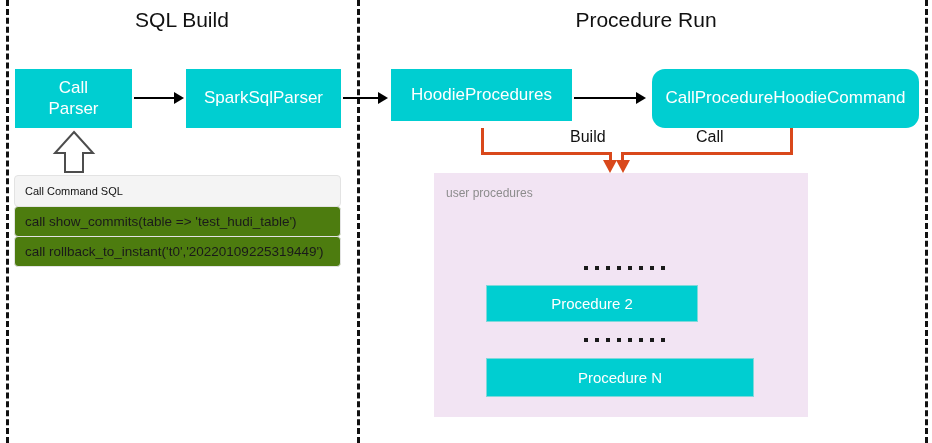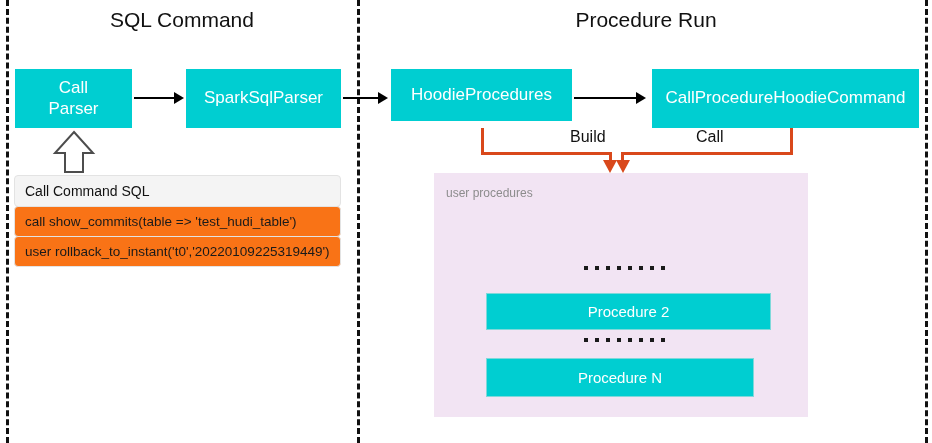--- a/index.html
+++ b/index.html
@@ -26,43 +26,43 @@
   
   .oline{position:absolute;background:#d9481b;}
   .ohead{position:absolute;width:0;height:0;
     border-left:7px solid transparent;border-right:7px solid transparent;
     border-top:13px solid #d9481b;}
   .olabel{position:absolute;font-size:16px;color:#111111;white-space:nowrap;}
 
   
   .sqltable{position:absolute;box-sizing:border-box;}
   .sqlrow{box-sizing:border-box;border:1px solid #e3e3e3;border-radius:4px;
-    background:#f97316;display:flex;align-items:center;padding-left:10px;
+    background:#4d7c0f;display:flex;align-items:center;padding-left:10px;
     font-size:13.5px;color:#1a1a1a;white-space:nowrap;}
-  .sqlrow.header{background:#f4f4f4;font-size:14px;color:#111111;}
+  .sqlrow.header{background:#f4f4f4;font-size:11px;color:#111111;}
 
   
   .panel{position:absolute;background:#f2e4f3;box-sizing:border-box;}
   .panel-label{position:absolute;font-size:12px;color:#8c8c8c;white-space:nowrap;}
   .procbar{position:absolute;background:#00ced1;color:#ffffff;display:flex;
     align-items:center;justify-content:center;font-size:15px;
     border:1px solid #7fd9da;box-sizing:border-box;}
   .dots{position:absolute;display:flex;gap:7px;align-items:center;}
   .dots i{display:block;width:4px;height:4px;background:#1a1a1a;}
 </style>
 </head>
 <body>
 
 <div id="stage">
 
   <div class="vdash" style="left:6px;"></div>
   <div class="vdash" style="left:357px;"></div>
   <div class="vdash" style="left:925px;"></div>
 
-  <div class="section-title" style="left:82px;top:8px;width:200px;">SQL Command</div>
+  <div class="section-title" style="left:82px;top:8px;width:200px;">SQL Build</div>
   <div class="section-title" style="left:546px;top:8px;width:200px;">Procedure Run</div>
 
   <div class="tealbox" style="left:15px;top:69px;width:117px;height:59px;flex-direction:column;">
     <span>Call</span>
     <span>Parser</span>
   </div>
 
   <div class="arrow-line" style="left:134px;top:97px;width:42px;"></div>
   <div class="arrow-head" style="left:174px;top:92px;"></div>
 
@@ -73,29 +73,29 @@
 
   <div class="hollow-arrow" style="left:52px;top:130px;">
     <svg width="44" height="44" viewBox="0 0 44 44">
       <polygon points="22,2 41,23 31,23 31,42 13,42 13,23 3,23" fill="#ffffff" stroke="#4d4d4d" stroke-width="2" stroke-linejoin="miter"></polygon>
     </svg>
   </div>
 
   <div class="sqltable" style="left:14px;top:175px;width:327px;height:94px;">
     <div class="sqlrow header" style="height:32px;">Call Command SQL</div>
     <div class="sqlrow" style="height:31px;margin-top:-1px;">call show_commits(table =&gt; 'test_hudi_table')</div>
-    <div class="sqlrow" style="height:31px;margin-top:-1px;">user rollback_to_instant('t0','20220109225319449')</div>
+    <div class="sqlrow" style="height:31px;margin-top:-1px;">call rollback_to_instant('t0','20220109225319449')</div>
   </div>
 
   <div class="tealbox" style="left:391px;top:69px;width:181px;height:52px;">HoodieProcedures</div>
 
   <div class="arrow-line" style="left:574px;top:97px;width:63px;"></div>
   <div class="arrow-head" style="left:636px;top:92px;"></div>
 
-  <div class="tealbox" style="left:652px;top:69px;width:267px;height:59px;">CallProcedureHoodieCommand</div>
+  <div class="tealbox" style="left:652px;top:69px;width:267px;height:59px;border-radius:13px;">CallProcedureHoodieCommand</div>
 
   <div class="oline" style="left:481px;top:128px;width:3px;height:27px;"></div>
   <div class="oline" style="left:481px;top:152px;width:131px;height:3px;"></div>
   <div class="oline" style="left:609px;top:152px;width:3px;height:10px;"></div>
   <div class="ohead" style="left:603px;top:160px;"></div>
   <div class="olabel" style="left:546px;top:128px;margin-left:24px;">Build</div>
 
   <div class="oline" style="left:790px;top:128px;width:3px;height:27px;"></div>
   <div class="oline" style="left:621px;top:152px;width:172px;height:3px;"></div>
   <div class="oline" style="left:621px;top:152px;width:3px;height:10px;"></div>
@@ -110,21 +110,21 @@
     <i></i>
       <i></i>
       <i></i>
       <i></i>
       <i></i>
       <i></i>
       <i></i>
       <i></i>
   </div>
 
-  <div class="procbar" style="left:486px;top:293px;width:285px;height:37px;">Procedure 2</div>
+  <div class="procbar" style="left:486px;top:285px;width:212px;height:37px;">Procedure 2</div>
 
   <div class="dots" style="left:584px;top:338px;">
     <i></i>
       <i></i>
       <i></i>
       <i></i>
       <i></i>
       <i></i>
       <i></i>
       <i></i>

